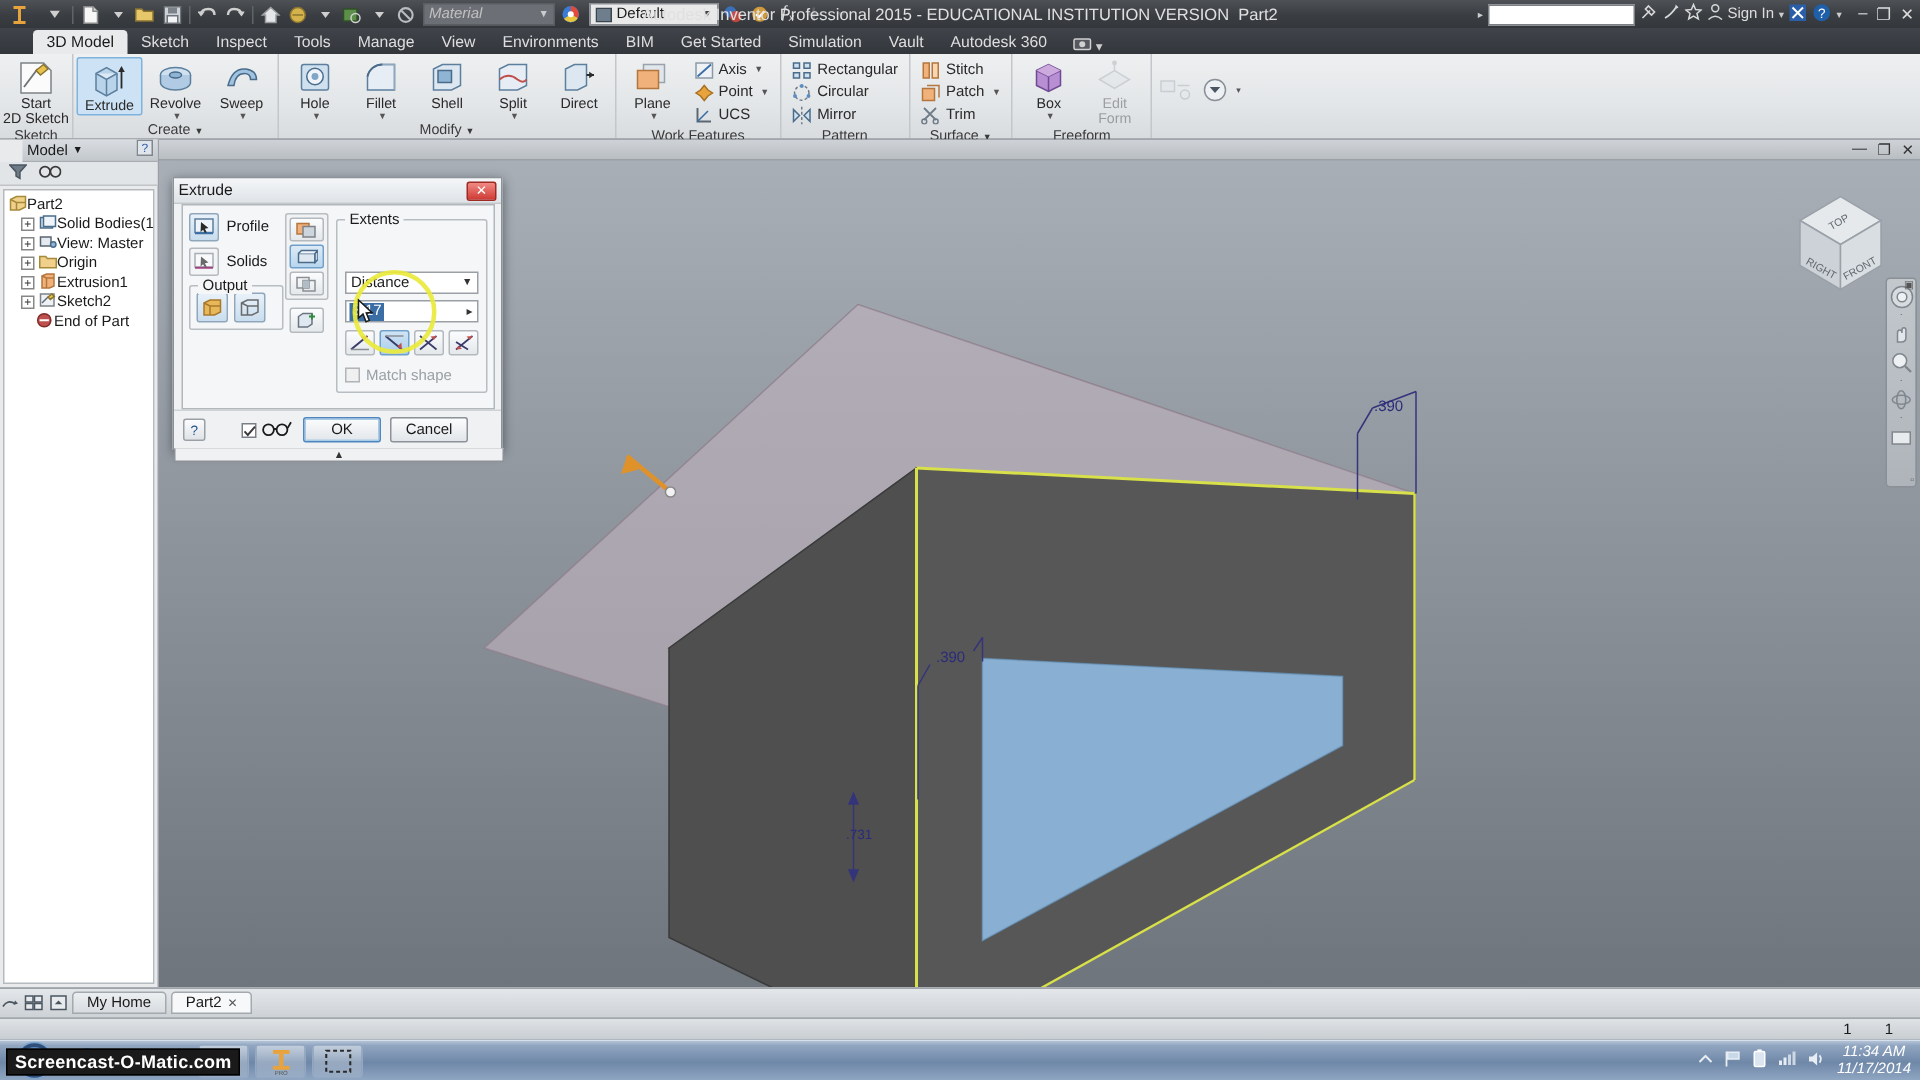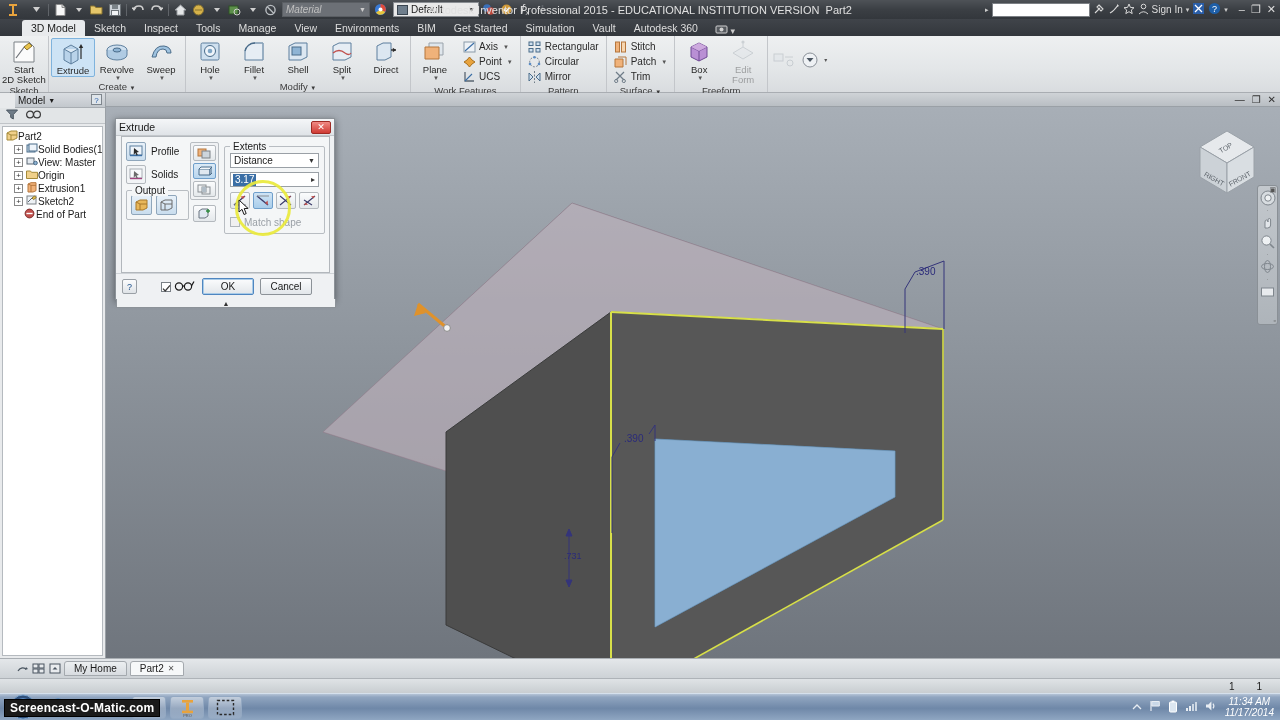--- a/index.html
+++ b/index.html
@@ -218,21 +218,21 @@
     background: linear-gradient(180deg,#fbfcfd,#e4e8eb);
     display: flex; align-items: center; justify-content: center; margin-top: 5px;
   }
   .dlg-right { flex: 1; padding-left: 4px; }
   .ext-grp {
     border: 1px solid #b8bdc2; border-radius: 2px; padding: 6px 5px 5px;
     position: relative; margin-top: 4px;
   }
   .combo {
     height: 15px; background: #fff; border: 1px solid #9aa0a6;
-    display: flex; align-items: center; padding: 0 3px; font-size: 10px; color: #1a1a1a;
+    display: flex; align-items: center; padding: 0 3px; font-size: 10px; color: #1a1a1a; margin-top: 28px;
   }
   .combo .ca {
     margin-left: auto; font-size: 7px; color: #333;
   }
   .spin {
     height: 15px; background: #fff; border: 1px solid #9aa0a6; margin-top: 4px;
     display: flex; align-items: center; padding: 0 2px;
   }
   .spin-val {
     background: #3a6ea5; color: #fff; font-size: 10px; padding: 0 2px;
@@ -301,21 +301,21 @@
   .nav-ico {
     width: 17px; height: 17px; display: flex; align-items: center; justify-content: center;
   }
   .nav-dot { font-size: 6px; color: #555; line-height: 4px; }
 
   
   .doc-tabs {
     position: absolute; left: 0; top: 658px; width: 1280px; height: 20px;
     background: linear-gradient(180deg,#e4e7ea,#cdd2d6);
     border-top: 1px solid #a9aeb3; display: flex; align-items: center;
-    padding-left: 16px; gap: 3px;
+    padding-left: 0; gap: 3px;
   }
   .dt-ico { width: 13px; height: 13px; display: flex; align-items: center; justify-content: center; }
   .dtab {
     height: 15px; padding: 0 9px; display: flex; align-items: center; gap: 4px;
     font-size: 10px; color: #1a1a1a; border: 1px solid #a4a9ae;
     border-radius: 3px 3px 0 0; background: linear-gradient(180deg,#eceff1,#d8dce0);
   }
   .dtab.active { background: #f6f8f9; }
   .statusbar {
     position: absolute; left: 0; top: 678px; width: 1280px; height: 15px;

